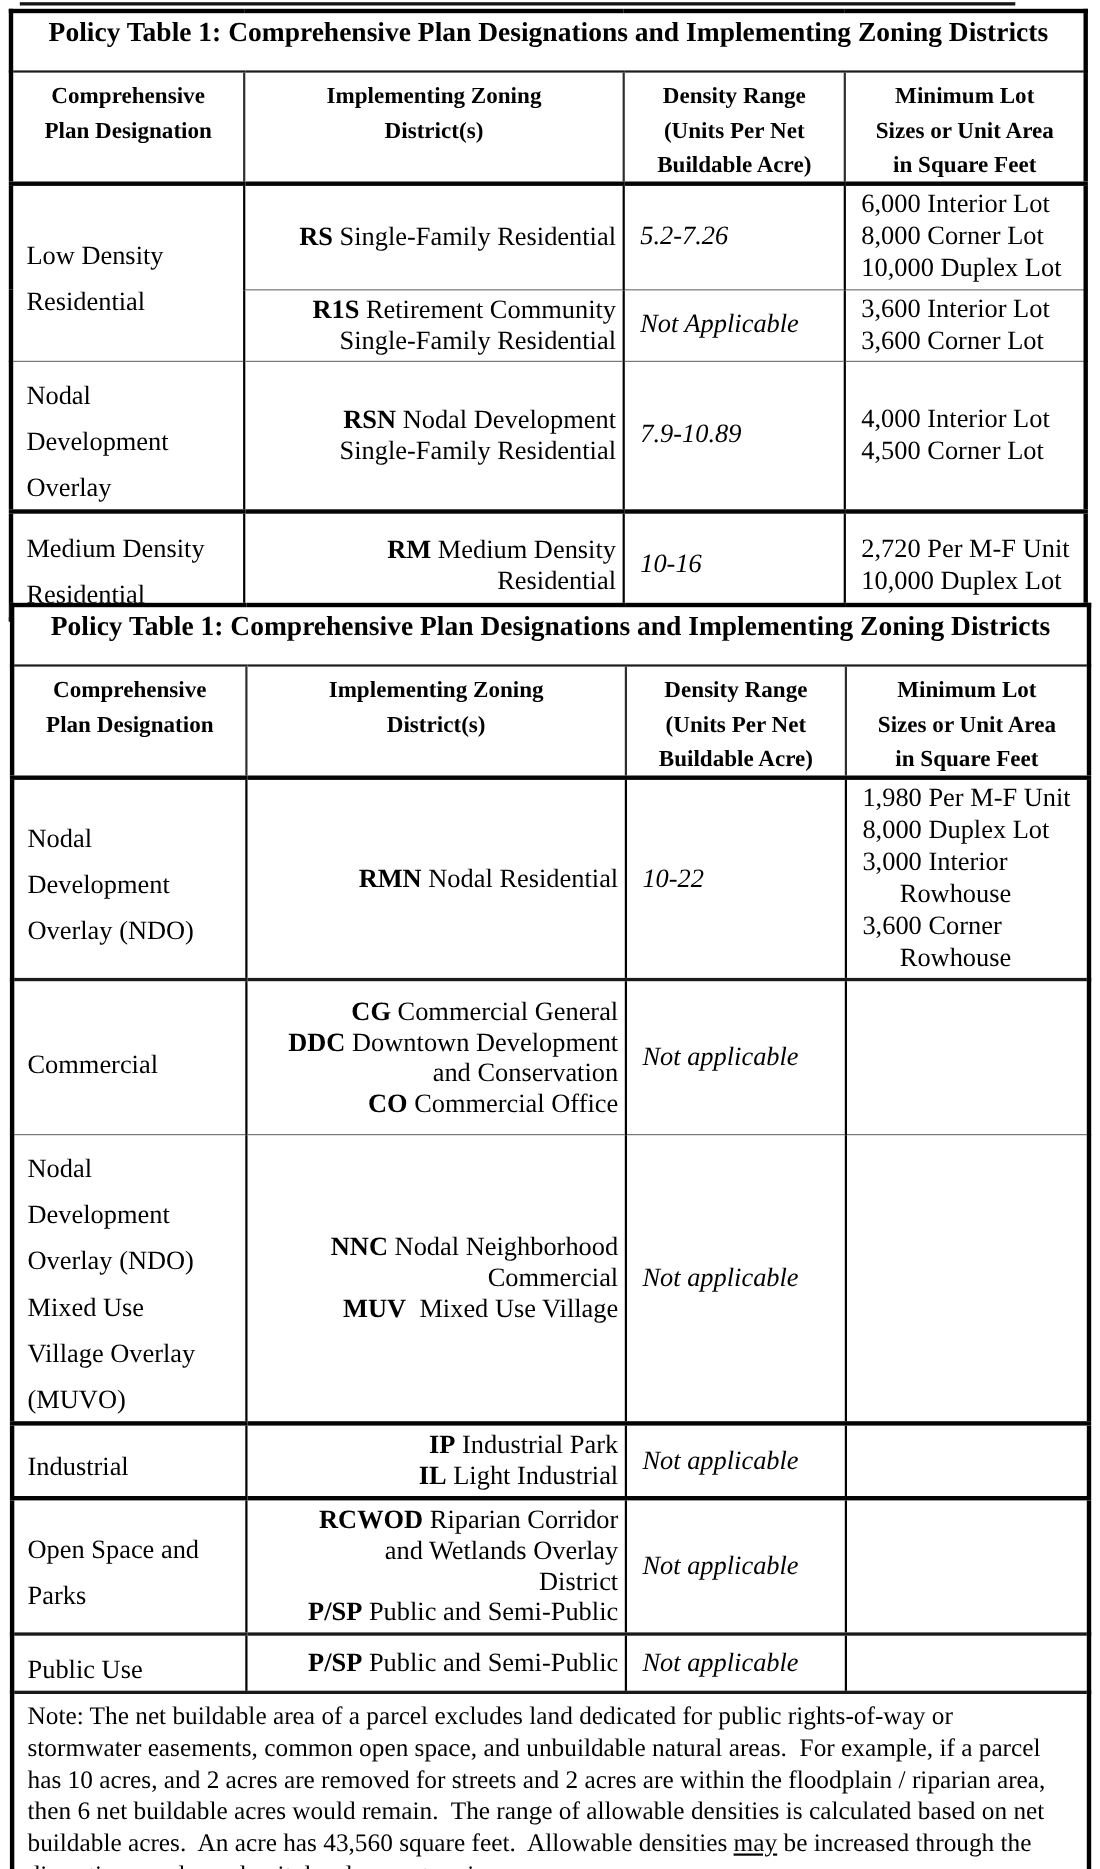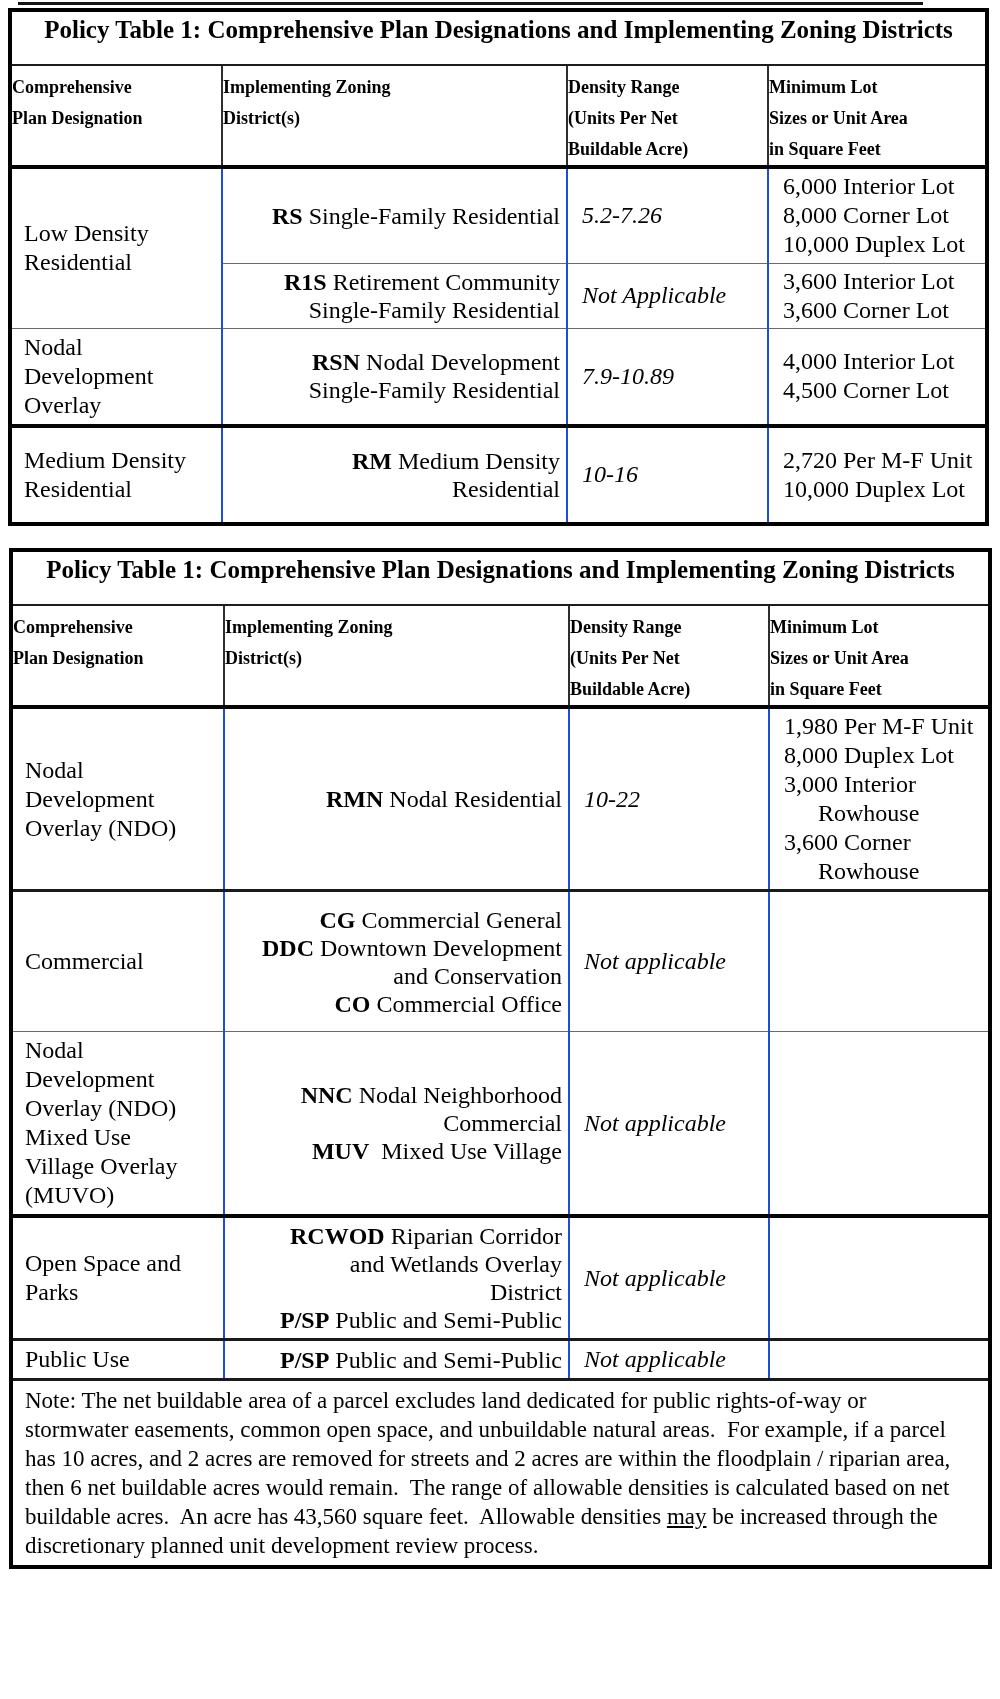--- a/index.html
+++ b/index.html
@@ -35,37 +35,37 @@
   td.title {
     text-align: center;
     font-weight: bold;
     font-size: 25px;
     padding: 3px 0 20px 0;
     white-space: nowrap;
   }
   tr.header-row td {
     border-top: 2px solid #1c1c1c;
     vertical-align: top;
-    text-align: left;
+    text-align: center;
     font-weight: bold;
-    font-size: 18px;
+    font-size: 21px;
     line-height: 31px;
     padding-top: 6px;
   }
   tr.header-row td + td { border-left: 2px solid #2e2e2e; }
-  td.district, td.density, td.minlot { border-left: 2px solid #1d4ed8; }
+  td.district, td.density, td.minlot { border-left: 2px solid #000000; }
   tr.sep-thin  > td { border-top: 1px solid #6a6a6a; }
   tr.sep-heavy > td { border-top: 3px solid #1a1a1a; }
   tr.sep-thick > td { border-top: 4px solid #050505; }
   td.designation { padding: 4px 6px 4px 12px; }
   td.district    { padding: 4px 6px 4px 14px; }
   td.density     { padding: 4px 6px 4px 14px; font-style: italic; }
   td.minlot      { padding: 3px 4px 3px 14px; }
   .line, .zline, .mline, .hline { white-space: nowrap; }
-  .line  { line-height: 29px; }
+  .line  { line-height: 29px; margin-top: 13px; }
   .zline { line-height: 28px; text-align: right; }
   .mline { line-height: 29px; }
   .zline.indent { padding-left: 36px; }
   .mline.indent { padding-left: 34px; }
   .code { font-weight: bold; }
   td.note {
     padding: 5px 14px 5px 12px;
     font-size: 23px;
     line-height: 29px;
     white-space: pre-wrap;
@@ -242,20 +242,31 @@
             <div class="line">(MUVO)</div>
           </td>
           <td class="district">
             <div class="zline"><span class="code">NNC</span> <span>Nodal Neighborhood</span></div>
             <div class="zline indent"><span>Commercial</span></div>
             <div class="zline"><span class="code">MUV</span> <span>&nbsp;Mixed Use Village</span></div>
           </td>
           <td class="density"><span>Not applicable</span></td>
           <td class="minlot"></td>
         </tr>
+        <tr class="sep-thick" style="height: 62px;">
+          <td class="designation">
+            <div class="line">Industrial</div>
+          </td>
+          <td class="district">
+            <div class="zline"><span class="code">IP</span> <span>Industrial Park</span></div>
+            <div class="zline"><span class="code">IL</span> <span>Light Industrial</span></div>
+          </td>
+          <td class="density"><span>Not applicable</span></td>
+          <td class="minlot"></td>
+        </tr>
         <tr class="sep-thick" style="height: 107px;">
           <td class="designation">
             <div class="line">Open Space and</div>
             <div class="line">Parks</div>
           </td>
           <td class="district">
             <div class="zline"><span class="code">RCWOD</span> <span>Riparian Corridor</span></div>
             <div class="zline indent"><span>and Wetlands Overlay</span></div>
             <div class="zline indent"><span>District</span></div>
             <div class="zline"><span class="code">P/SP</span> <span>Public and Semi-Public</span></div>

